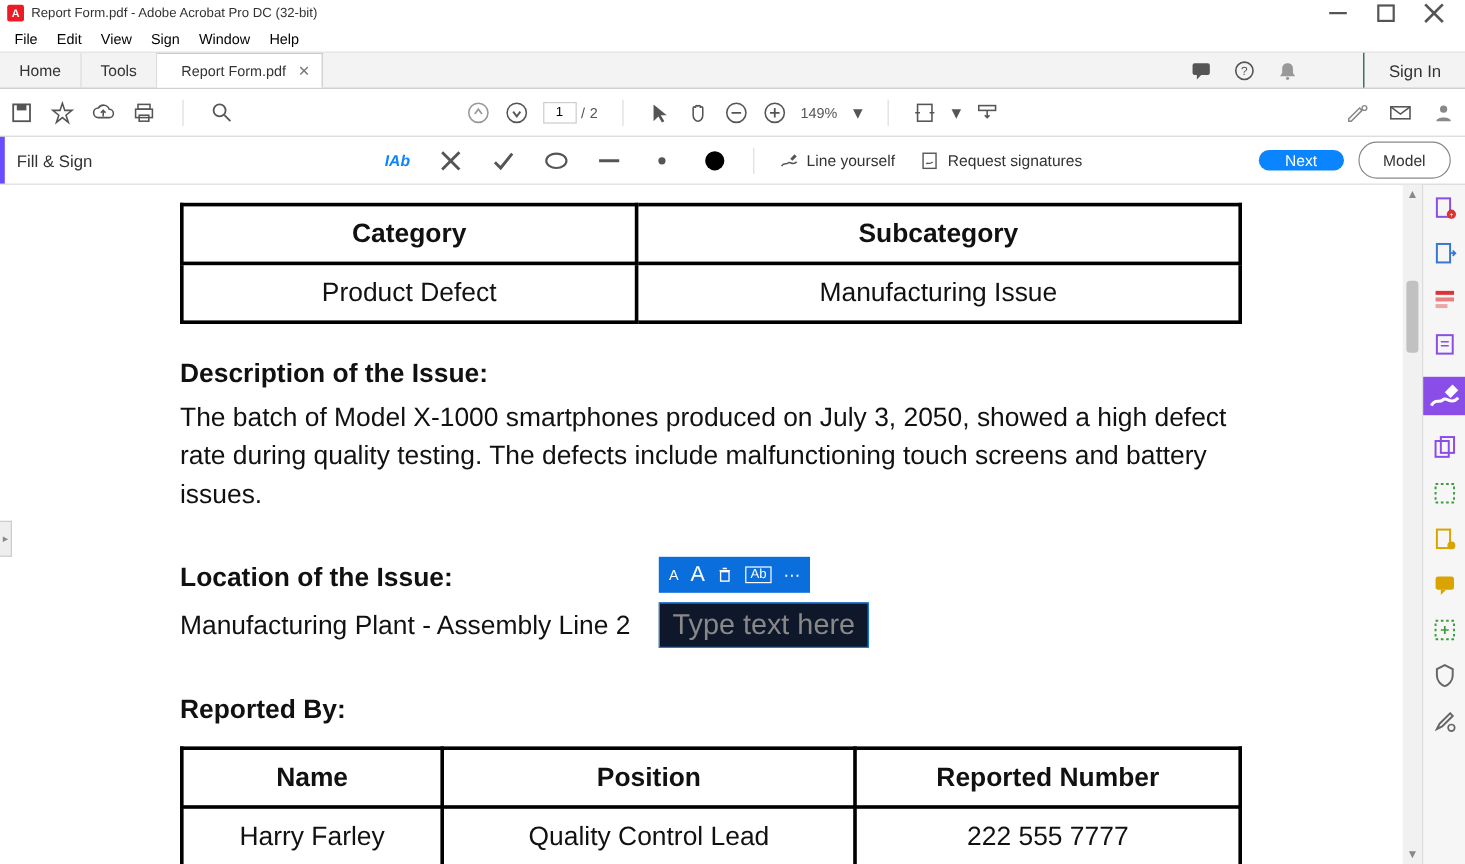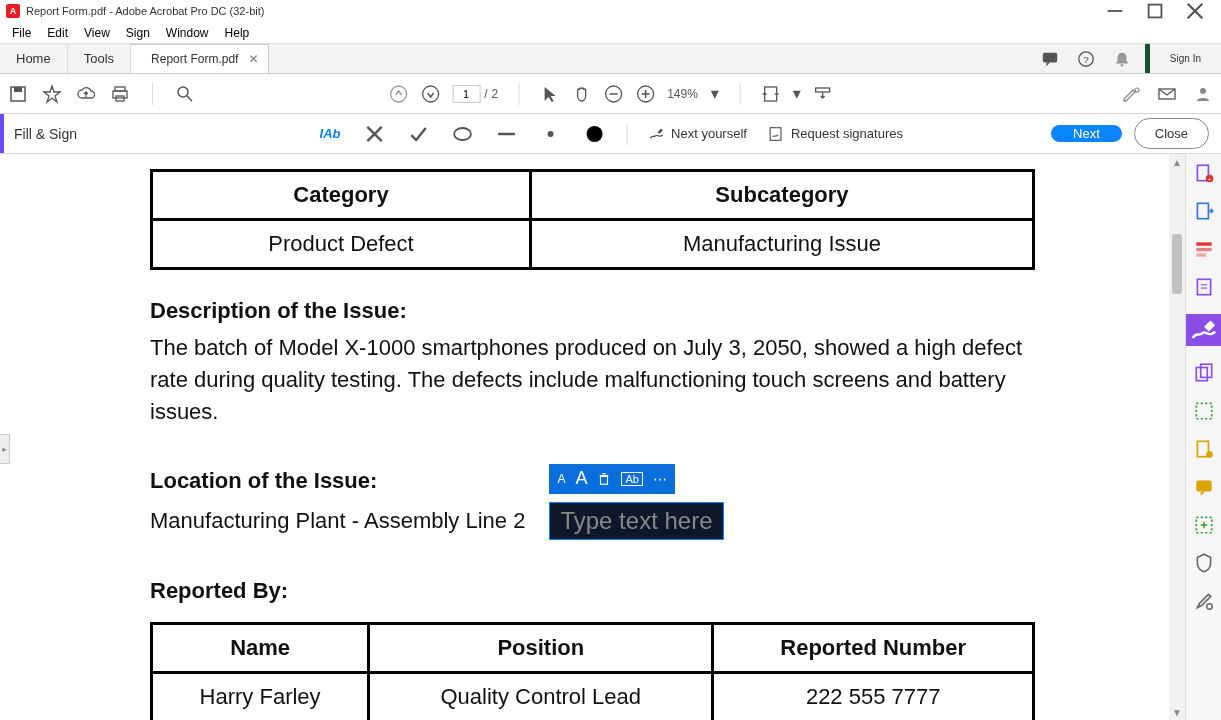--- a/index.html
+++ b/index.html
@@ -16,21 +16,21 @@
 .menubar .menu-item { padding: 2px 8px; cursor:pointer; }
 
 
 .tabrow { height: 30px; background: #f3f3f3; display: flex; align-items: stretch; border-bottom: 1px solid #c9c9c9; }
 .tabrow .htab { padding: 0 16px; display:flex; align-items:center; font-size: 13px; color:#333; cursor:pointer; border-right:1px solid #dcdcdc; }
 .tabrow .doc-tab { background:#fff; border-top:1px solid #c9c9c9; border-right:1px solid #c9c9c9; padding: 0 10px 0 20px; display:flex; align-items:center; gap:10px; font-size:12px; color:#333; }
 .tabrow .doc-tab .close-x { font-size:12px; color:#777; cursor:pointer; }
 .tabrow .spacer { flex:1; }
 .tabrow .r-icons { display:flex; align-items:center; gap:18px; padding:0 14px; }
 .tabrow .r-icons .ico { width:18px; height:18px; color:#555; cursor:pointer; display:flex; align-items:center; justify-content:center; }
-.tabrow .signin { font-size:10px; color:#333; padding:0 20px; display:flex; align-items:center; cursor:pointer; border-left:5px solid #14532d; }
+.tabrow .signin { font-size:14px; color:#333; padding:0 20px; display:flex; align-items:center; cursor:pointer; border-left:1px solid #14532d;margin-left:40px; }
 
 
 .toolbar1 { height:40px; border-bottom:1px solid #d6d6d6; display:flex; align-items:center; padding:0 8px; }
 .toolbar1 .tgroup { display:flex; align-items:center; gap:14px; }
 .toolbar1 .tsep { width:1px; height:22px; background:#ddd; margin:0 8px; }
 .toolbar1 .ico { width:20px; height:20px; color:#555; cursor:pointer; display:flex; align-items:center; justify-content:center; font-size:16px; }
 .toolbar1 .center { position:absolute; left:50%; transform:translateX(-50%); display:flex; align-items:center; gap:12px; }
 .toolbar1 .pagebox { display:flex; align-items:center; gap:4px; font-size:12px; color:#555; }
 .toolbar1 .pagebox input { width:28px; height:18px; border:1px solid #ccc; text-align:center; font-size:11px; }
 .toolbar1 .zoom-lbl { font-size:12px; color:#555;text-align:center; }
@@ -302,34 +302,34 @@
       </div>
     <div class="fi">
         <div class="dot-big"></div>
       </div>
     <div class="vdiv"></div>
     <div class="linkish">
       <svg viewBox="0 0 20 20" style="width:18px;height:18px;">
           <path d="M3 15 C5 11 7 14 9 12 C11 10 13 15 17 11" fill="none" stroke="#555" stroke-width="1.4"></path>
           <path d="M15 4 L17 6 L13 10 L11 8 Z" fill="#555"></path>
         </svg>
-      <span>Next yourself</span>
+      <span>Line yourself</span>
     </div>
     <div class="linkish">
       <svg viewBox="0 0 20 20" style="width:18px;height:18px;">
           <rect x="4" y="3" width="12" height="14" fill="none" stroke="#555" stroke-width="1.3"></rect>
           <path d="M7 13 C8 11 10 14 13 11" fill="none" stroke="#555" stroke-width="1.2"></path>
         </svg>
       <span>Request signatures</span>
     </div>
   </div>
 
   <div class="right-btns">
     <button class="btn-primary">Next</button>
-    <button class="btn-secondary">Close</button>
+    <button class="btn-secondary">Model</button>
   </div>
 </div>
 
 <div class="workspace">
   <div class="doc-scroll">
     <div class="collapse-handle">▸</div>
     <div class="doc">
       <table class="tbl">
         <tbody>
             <tr>

